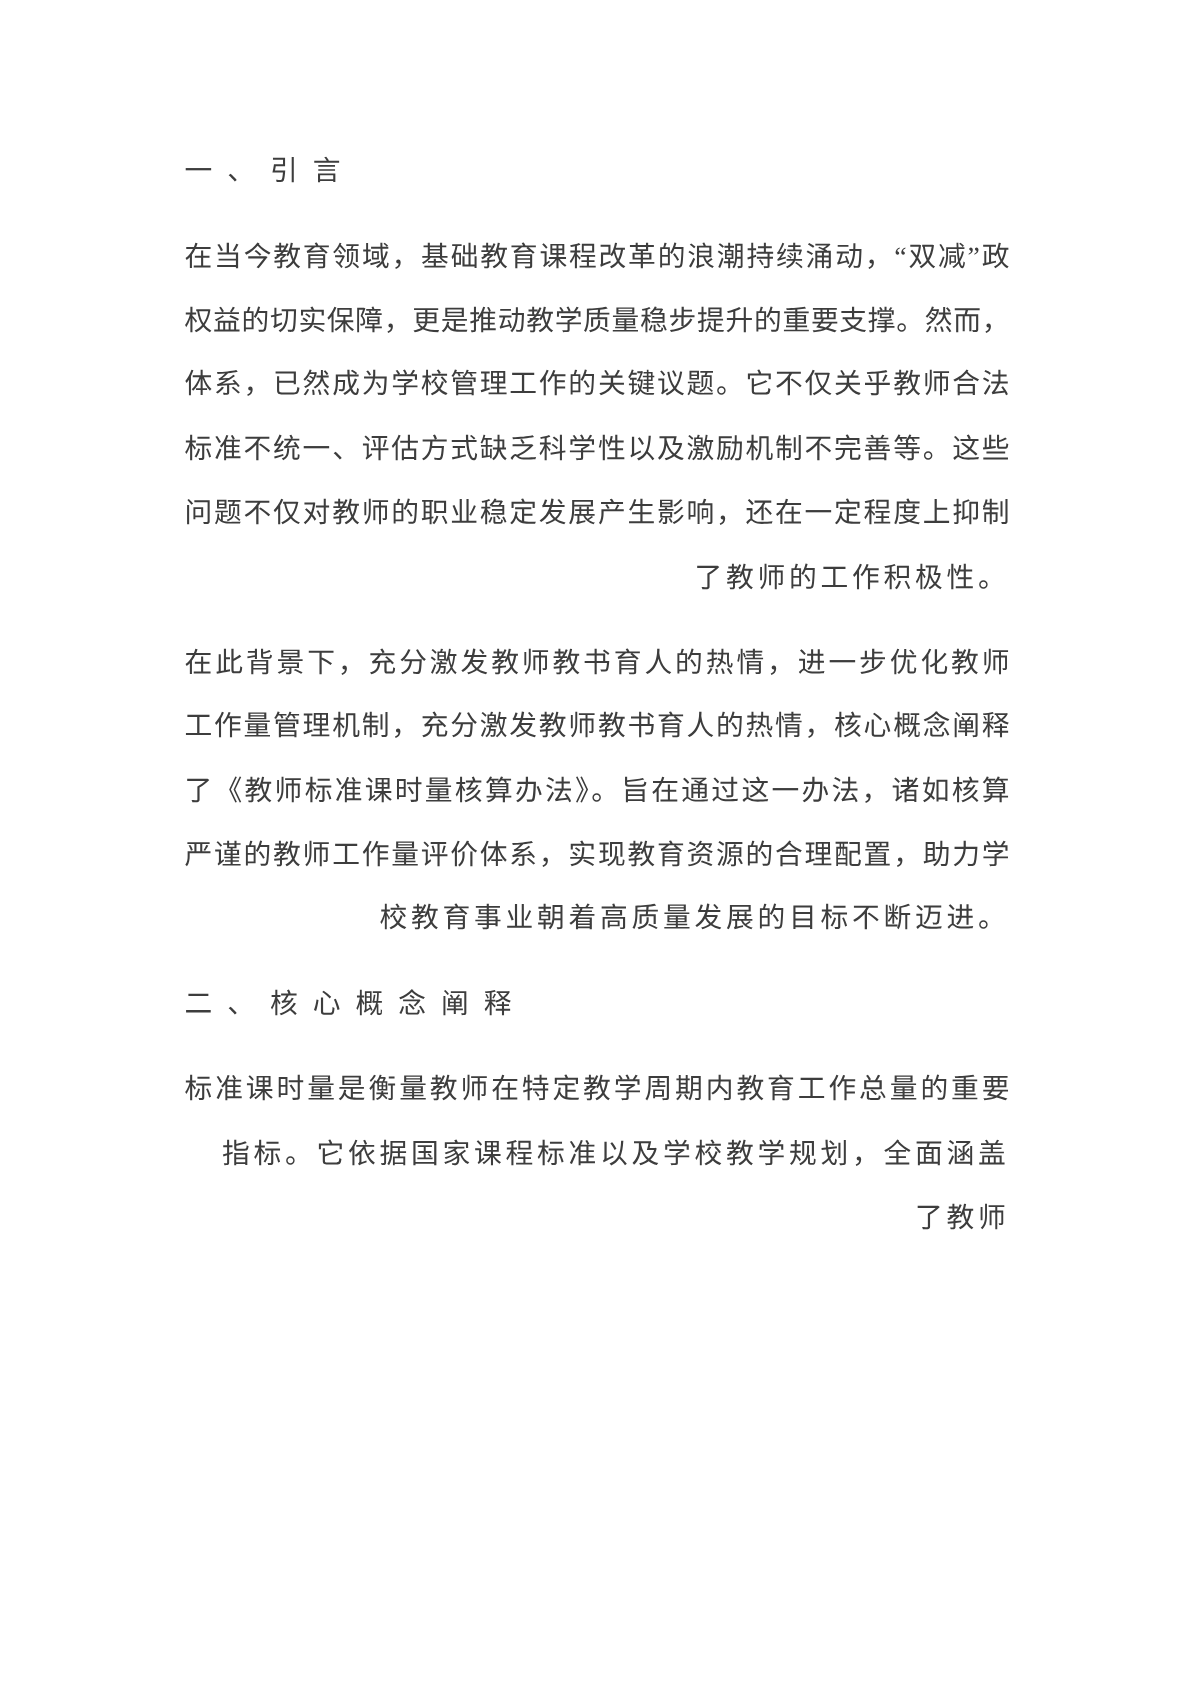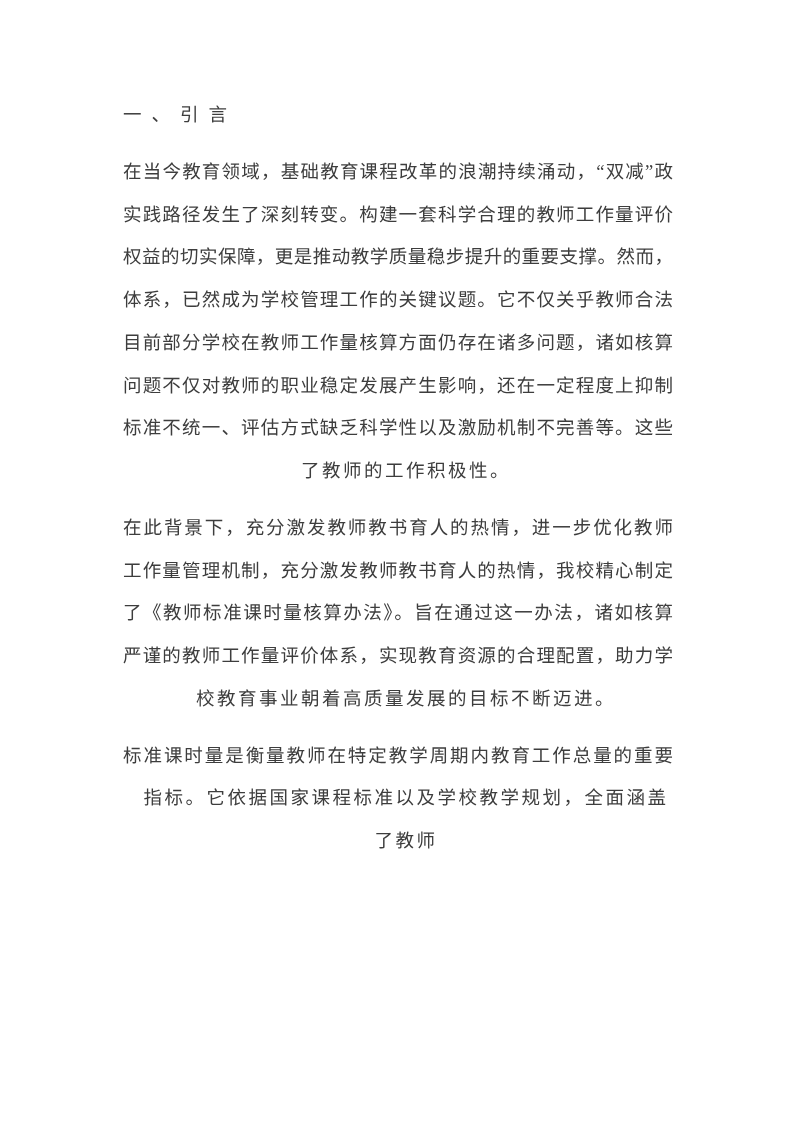--- a/index.html
+++ b/index.html
@@ -46,51 +46,50 @@
     text-align: justify;
     text-justify: inter-character;
   }
   
   .para .line:not(:last-child) {
     text-align-last: justify;
   }
   
   .para .line:last-child {
     letter-spacing: 2.5px;
-    text-align: center;
+    text-align: right;
     margin-left: 16px;
   }
 </style>
 </head>
 <body>
 
 <div class="page">
   <div class="content">
 
     <div class="heading">一、引言</div>
 
     <div class="para">
       <div class="line">在当今教育领域，基础教育课程改革的浪潮持续涌动，“双减”政</div>
-      <div class="line">实践路径发生了深刻转变。构建一套科学合理的教师工作量评价</div>
       <div class="line">权益的切实保障，更是推动教学质量稳步提升的重要支撑。然而，</div>
       <div class="line">体系，已然成为学校管理工作的关键议题。它不仅关乎教师合法</div>
-      <div class="line">目前部分学校在教师工作量核算方面仍存在诸多问题，诸如核算</div>
+      <div class="line">标准不统一、评估方式缺乏科学性以及激励机制不完善等。这些</div>
       <div class="line">问题不仅对教师的职业稳定发展产生影响，还在一定程度上抑制</div>
-      <div class="line">标准不统一、评估方式缺乏科学性以及激励机制不完善等。这些</div>
       <div class="line">了教师的工作积极性。</div>
     </div>
 
     <div class="para">
       <div class="line">在此背景下，充分激发教师教书育人的热情，进一步优化教师</div>
-      <div class="line">工作量管理机制，充分激发教师教书育人的热情，我校精心制定</div>
+      <div class="line">工作量管理机制，充分激发教师教书育人的热情，核心概念阐释</div>
       <div class="line">了《教师标准课时量核算办法》。旨在通过这一办法，诸如核算</div>
       <div class="line">严谨的教师工作量评价体系，实现教育资源的合理配置，助力学</div>
       <div class="line">校教育事业朝着高质量发展的目标不断迈进。</div>
     </div>
 
+    <div class="heading">二、核心概念阐释</div>
 
     <div class="para">
       <div class="line">标准课时量是衡量教师在特定教学周期内教育工作总量的重要</div>
       <div class="line">指标。它依据国家课程标准以及学校教学规划，全面涵盖了教师</div>
     </div>
 
   </div>
 </div>
 
 </body></html>

